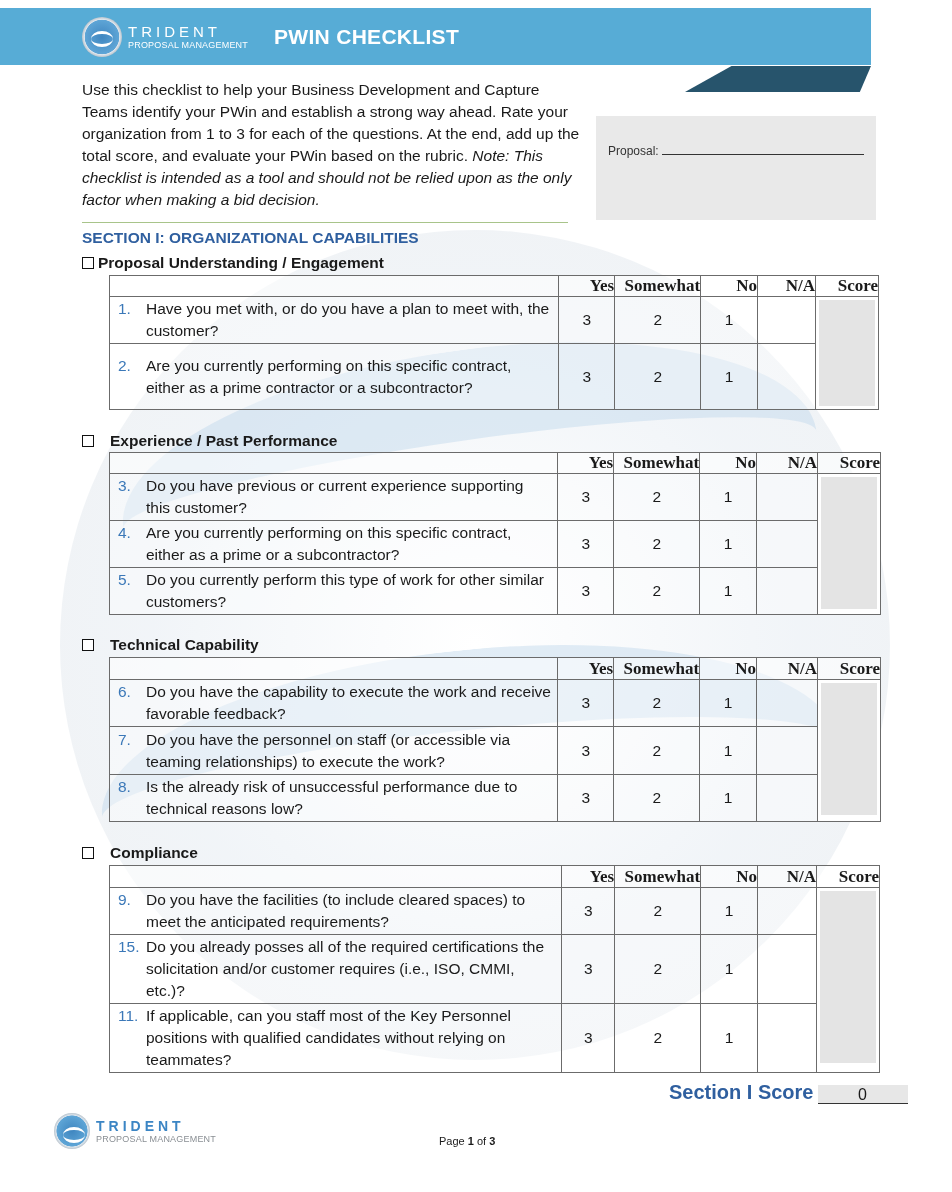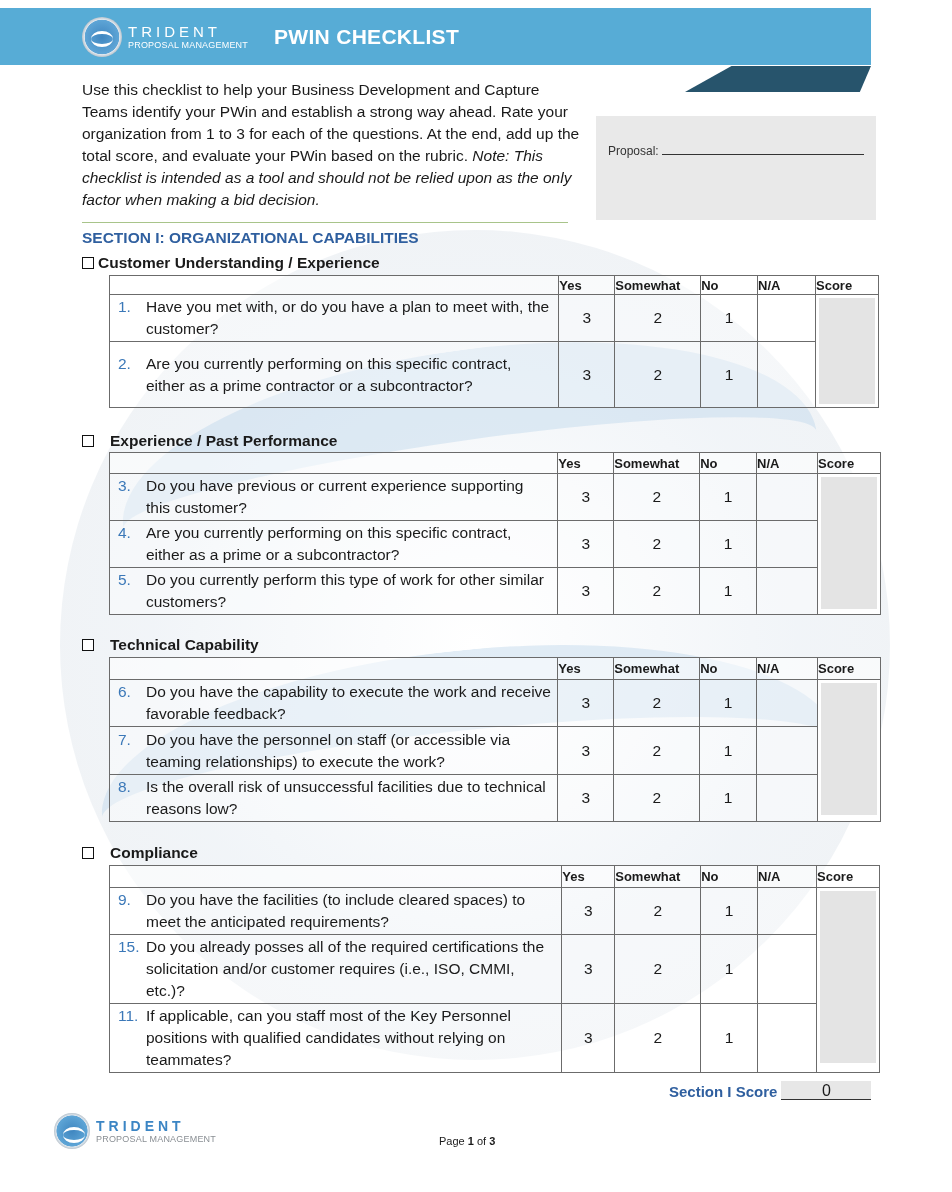--- a/index.html
+++ b/index.html
@@ -22,31 +22,31 @@
   .infobox { position: absolute; left: 596px; top: 116px; width: 280px; height: 104px; background: #e9e9e9; z-index: 2; padding: 9px 12px; font-size: 12px; color: #333; }
   .infobox .row { display: flex; align-items: flex-end; height: 33px; }
   .infobox .row .lbl { white-space: nowrap; }
   .infobox .row .line { flex: 1; border-bottom: 1px solid #333; margin-left: 3px; margin-bottom: 3px; }
   .section-title { position: absolute; left: 82px; top: 229px; font-size: 15.5px; font-weight: 700; color: #2f5f9f; z-index: 2; }
   .cat { position: absolute; z-index: 2; font-size: 15.5px; font-weight: 700; display: flex; align-items: center; }
   .cb { display: inline-block; width: 12px; height: 12px; border: 1.5px solid #111; margin-right: 16px; background: #fff; }
   .cb.tight { margin-right: 4px; }
   table.q { position: absolute; z-index: 2; border-collapse: collapse; font-size: 15.5px; }
   table.q td, table.q th { border: 1px solid #6b6b6b; }
-  table.q th { font-size: 13px; font-weight: 700; height: 18px; text-align: left; background: rgba(255,255,255,0.55); }
+  table.q th { font-size: 17px; font-weight: 700; height: 18px; text-align: right; background: rgba(255,255,255,0.55); font-family: Liberation Serif, serif; }
   table.q th.blank { background: rgba(255,255,255,0.55); }
   table.q td.qtext { padding: 1px 6px 1px 8px; line-height: 22px; background: rgba(255,255,255,0.35); }
   table.q td.qtext .inner { display: flex; }
   table.q td.qtext .num { color: #3b78b8; width: 28px; flex: 0 0 28px; }
   table.q td.val { text-align: center; background: rgba(255,255,255,0.35); }
   table.q td.na { background: rgba(255,255,255,0.35); }
   table.q td.score { background: #fff; padding: 3px; vertical-align: top; }
   table.q td.score .fill { background: #e4e4e4; width: 100%; height: 100%; }
   .sec-score { position: absolute; left: 669px; top: 1081px; z-index: 2; display: flex; align-items: flex-end; }
-  .sec-score .lbl { font-size: 15px; font-weight: 700; color: #2f5f9f; }
+  .sec-score .lbl { font-size: 20px; font-weight: 700; color: #2f5f9f; }
   .sec-score .box { width: 90px; height: 19px; margin-left: 4px; background: #e7e7e7; border-bottom: 1px solid #333; text-align: center; font-size: 16px; line-height: 19px; }
   .footer-logo { position: absolute; left: 54px; top: 1113px; z-index: 2; display: flex; align-items: center; }
   .footer-logo .logo-circle { width: 36px; height: 36px; }
   .footer-logo .t1 { font-size: 14px; letter-spacing: 4px; color: #3b85c4; font-weight: 700; }
   .footer-logo .t2 { font-size: 9px; color: #8a8f94; }
   .page-num { position: absolute; left: 439px; top: 1135px; z-index: 2; font-size: 11px; }
   .page-num b { font-weight: 700; }
 </style>
 </head>
 <body>
@@ -78,21 +78,21 @@
   <div class="row">
     <span class="lbl">Proposal:</span>
     <span class="line"></span>
   </div>
 </div>
 
 <div class="section-title">SECTION I: ORGANIZATIONAL CAPABILITIES</div>
 
 <div class="cat" style="left:82px; top:254px;">
   <span class="cb tight"></span>
-  <span>Customer Understanding / Experience</span>
+  <span>Proposal Understanding / Engagement</span>
 </div>
 <table class="q" style="left:109px; top:275px; width:770px;">
   <tbody>
       <tr style="height:19px;">
     <th class="blank" style="width:450px;"></th>
     <th style="width:56px;">Yes</th>
     <th style="width:86px;">Somewhat</th>
     <th style="width:57px;">No</th>
     <th style="width:58px;">N/A</th>
     <th style="width:63px;">Score</th>
@@ -221,21 +221,21 @@
         </td>
     <td class="val">3</td>
     <td class="val">2</td>
     <td class="val">1</td>
     <td class="na"></td>
   </tr>
   <tr style="height:45px;">
     <td class="qtext">
           <div class="inner">
             <span class="num">8.</span>
-            <span>Is the overall risk of unsuccessful facilities due to technical reasons low?</span>
+            <span>Is the already risk of unsuccessful performance due to technical reasons low?</span>
           </div>
         </td>
     <td class="val">3</td>
     <td class="val">2</td>
     <td class="val">1</td>
     <td class="na"></td>
   </tr>
 </tbody>
   </table>
 

